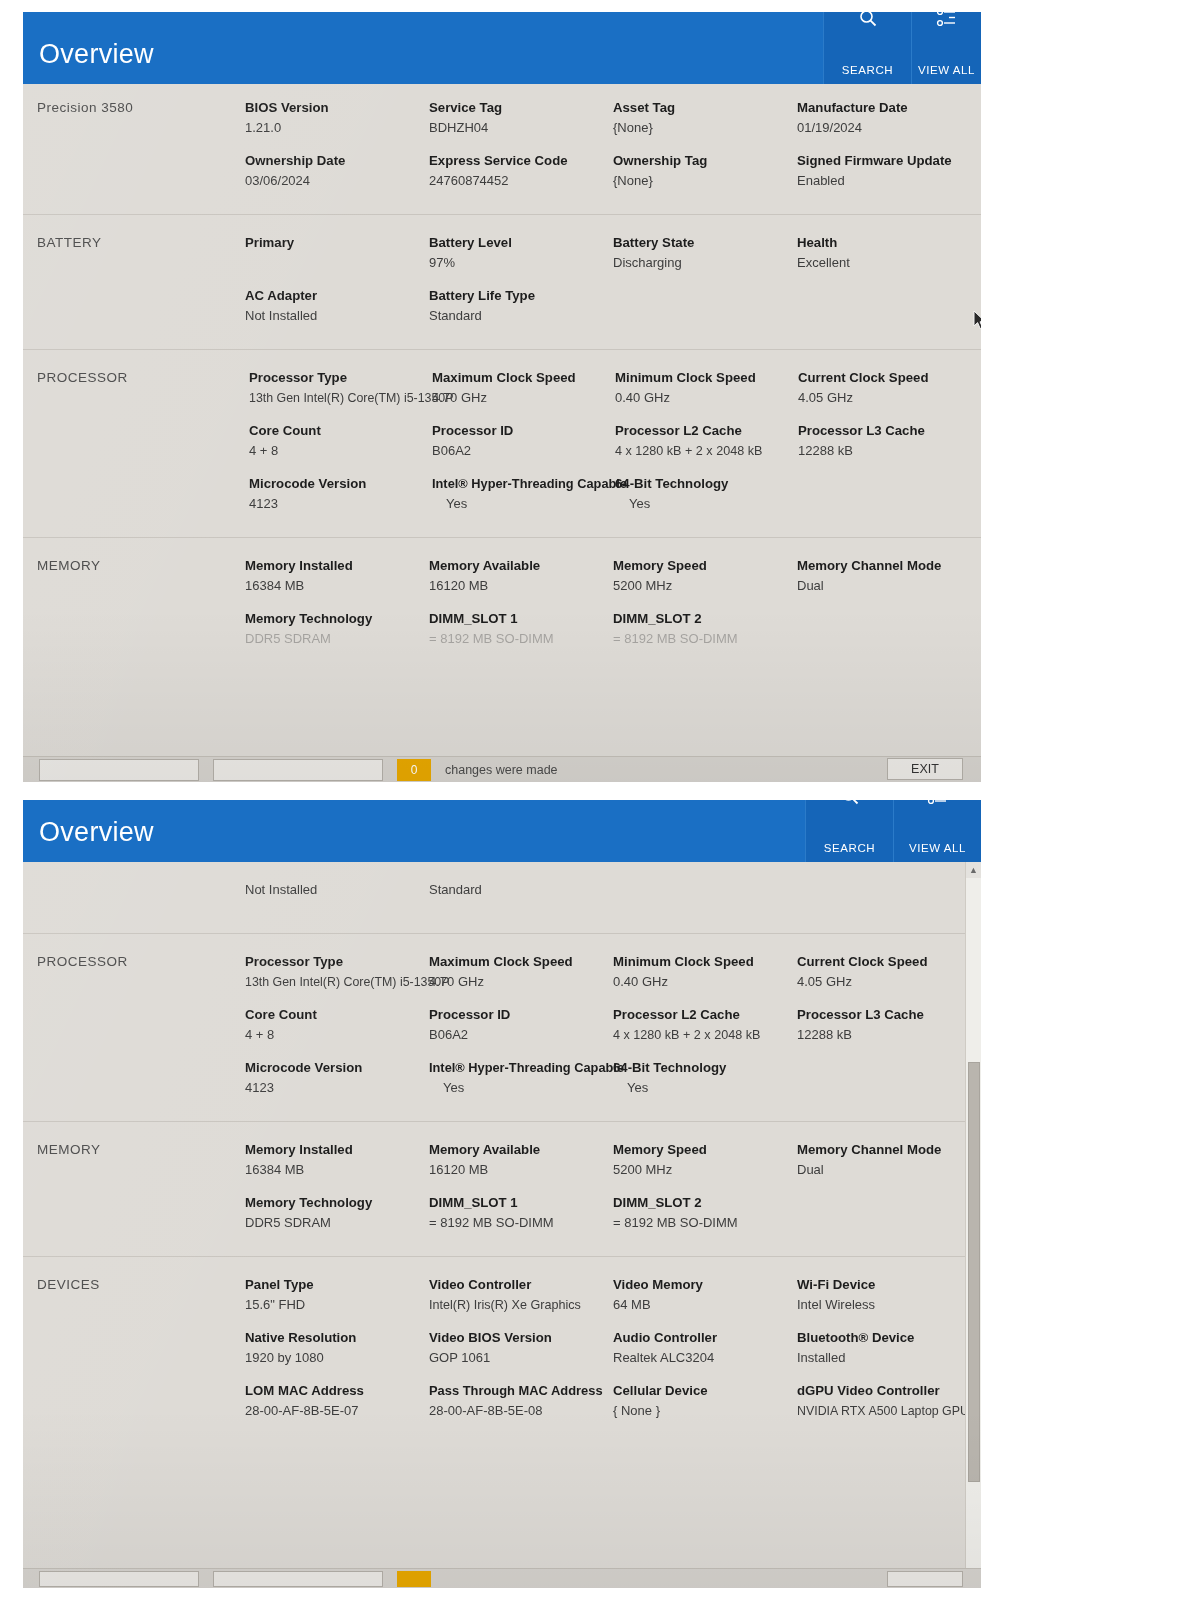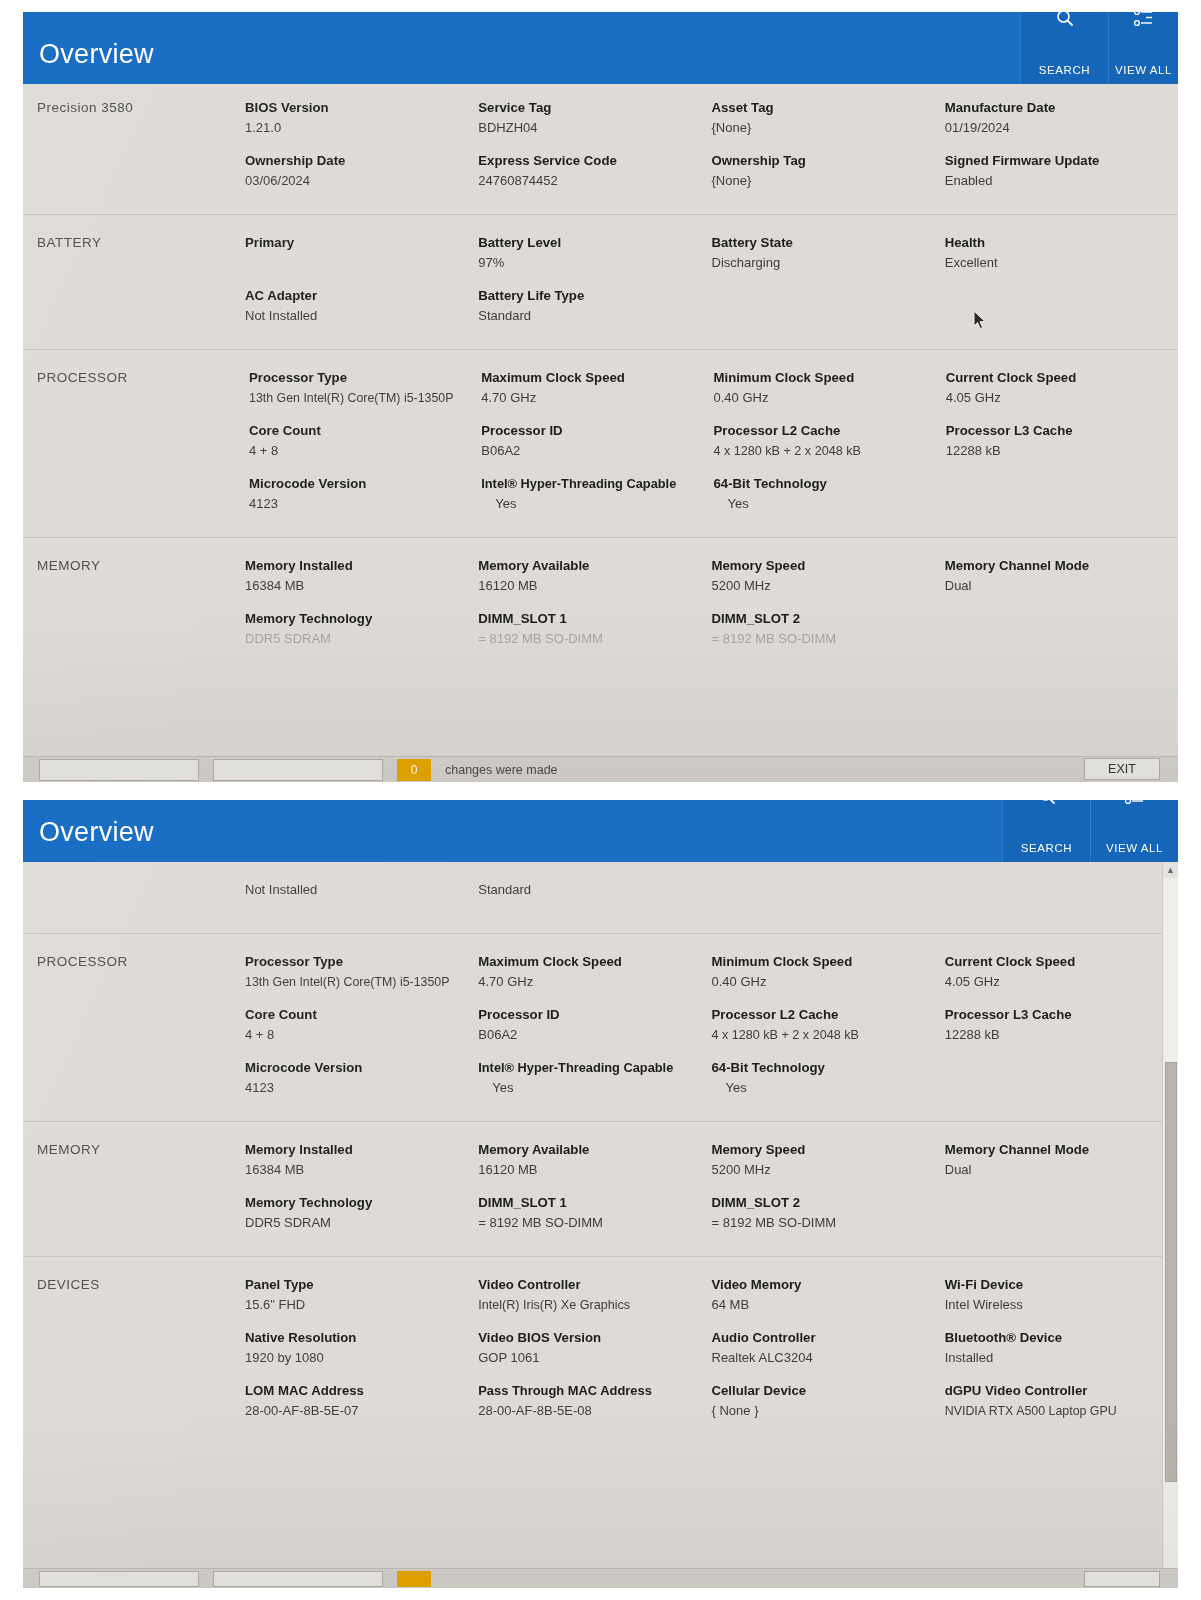--- a/index.html
+++ b/index.html
@@ -11,21 +11,21 @@
   .page {
     width: 1201px; height: 1600px;
     position: relative;
     background: #ffffff;
     overflow: hidden;
   }
   
   .screen {
     position: absolute;
     left: 23px;
-    width: 1155px;
+    width: 958px;
     background: #dcd9d4;
     overflow: hidden;
   }
   .screen.top { top: 12px; height: 770px; }
   .screen.bottom { top: 800px; height: 788px; }
 
   .topbar {
     position: relative;
     height: 72px;
     background: #1a6fc4;

